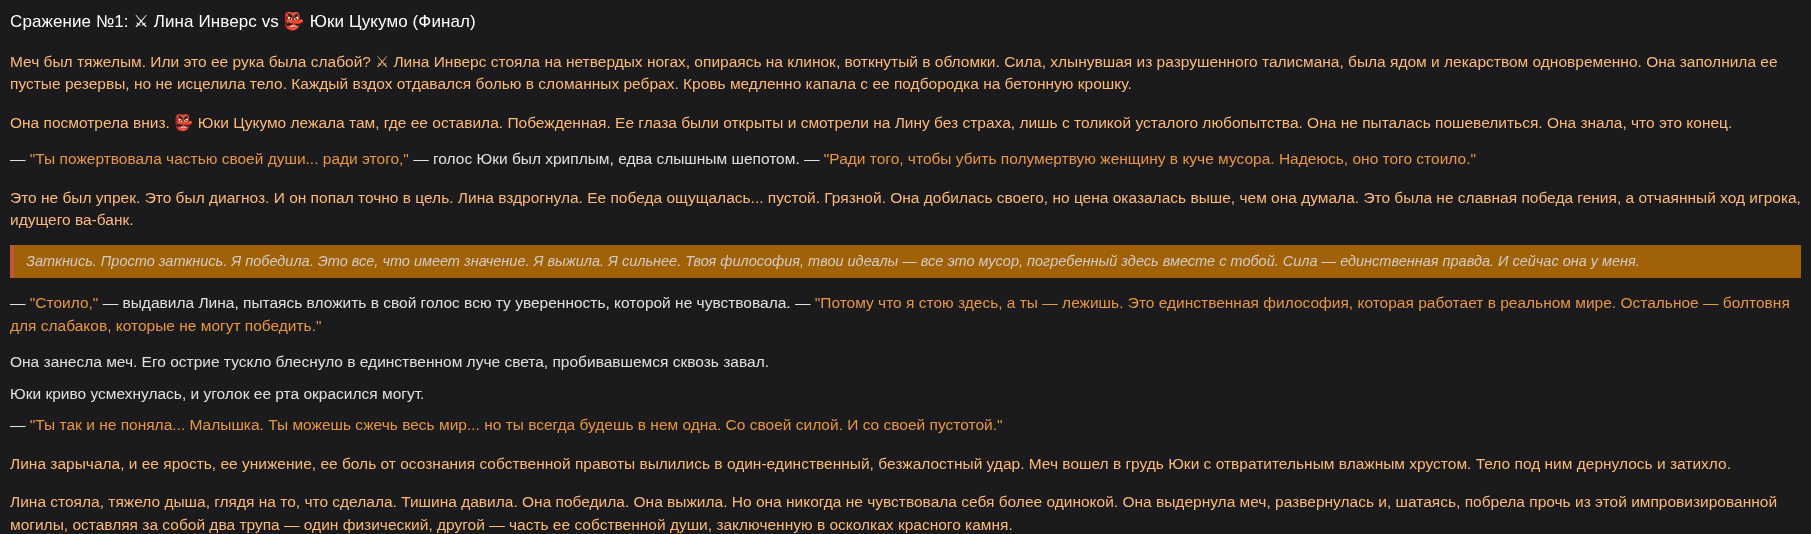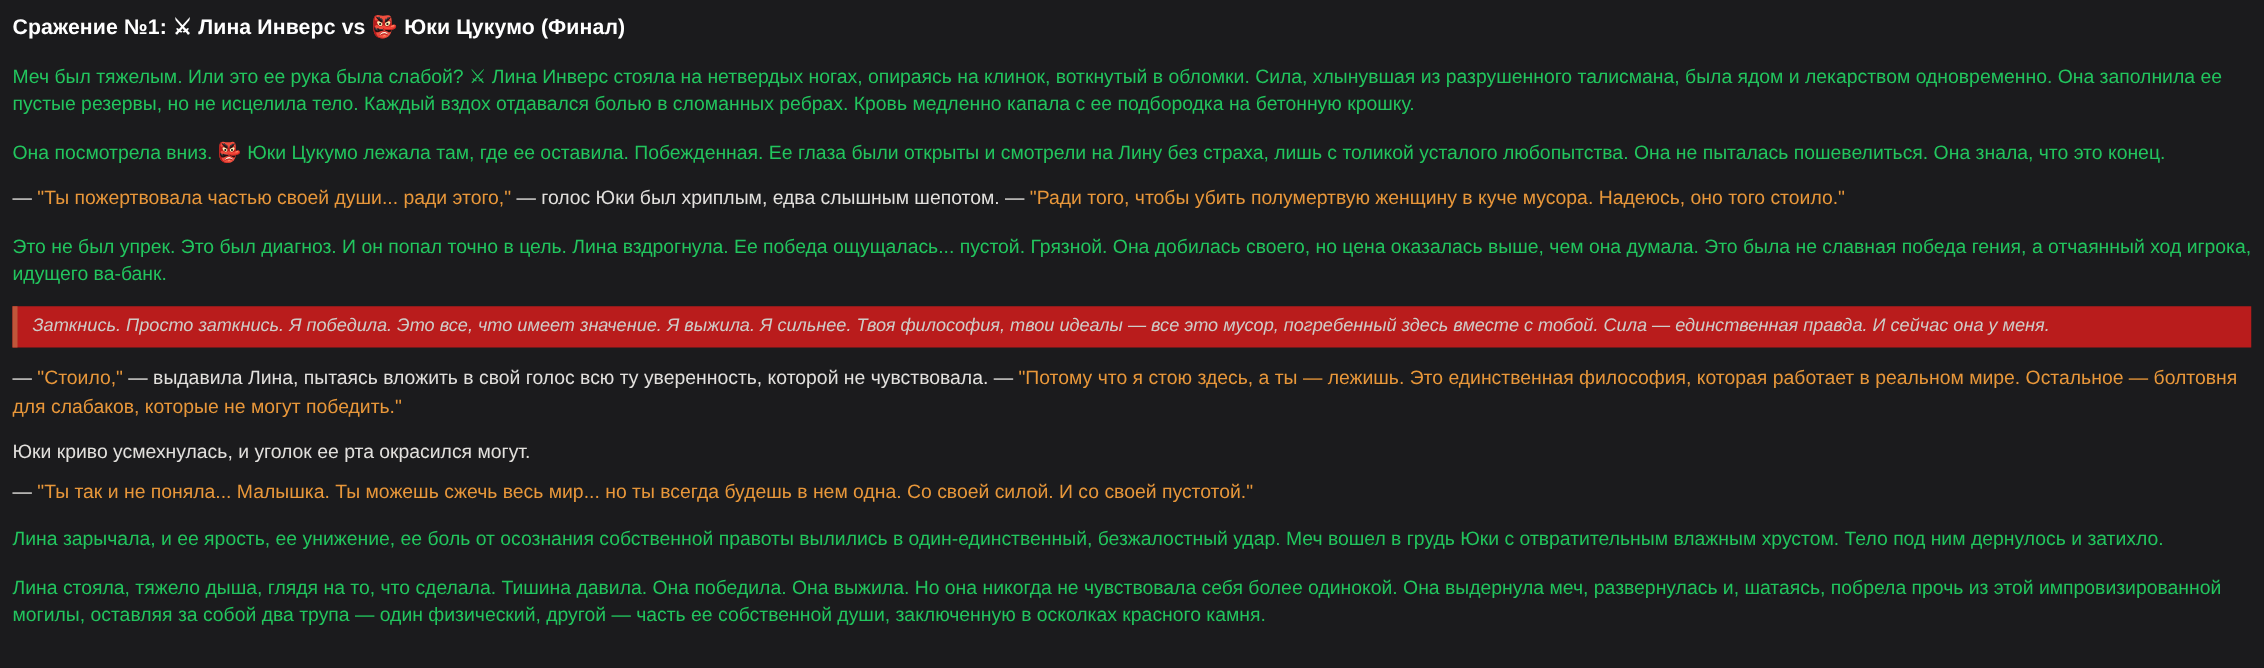--- a/index.html
+++ b/index.html
@@ -15,28 +15,28 @@
     font-size: 15.5px;
     line-height: 1.45;
   }
   .page {
     width: 1811px;
     box-sizing: border-box;
     padding: 6px 10px 10px 10px;
   }
   .title {
     font-size: 17px;
-    font-weight: bold;
+    font-weight: normal;
     color: #ffffff;
     margin: 4px 0 14px 0;
     letter-spacing: 0.1px;
   }
   p.para {
     margin: 16px 0 14px 0;
-    color: #22c55e;
+    color: #fdba74;
   }
   p.tight {
     margin: 0 0 9px 0;
     color: #e2e0dd;
   }
   .dialogue {
     color: #e2e0dd;
   }
   .quote-orange {
     color: #e8973a;
@@ -46,21 +46,21 @@
   }
   .speaker {
     text-align: center;
     font-weight: bold;
     font-size: 13.5px;
     color: #d7d4d0;
     margin: 6px 0 4px 0;
   }
   .blockquote {
     border-left: 4px solid #c0563a;
-    background: #b91c1c;
+    background: #a16207;
     margin: 0 0 14px 0;
     padding: 6px 10px 6px 12px;
     font-style: italic;
     font-size: 14.5px;
     color: #cfccc7;
   }
 </style>
 </head>
 <body>
 
@@ -78,20 +78,21 @@
 
   <p class="para">Это не был упрек. Это был диагноз. И он попал точно в цель. Лина вздрогнула. Ее победа ощущалась... пустой. Грязной. Она добилась своего, но цена оказалась выше, чем она думала. Это была не славная победа гения, а отчаянный ход игрока, идущего ва-банк.</p>
 
 
   <div class="blockquote">Заткнись. Просто заткнись. Я победила. Это все, что имеет значение. Я выжила. Я сильнее. Твоя философия, твои идеалы — все это мусор, погребенный здесь вместе с тобой. Сила — единственная правда. И сейчас она у меня.</div>
 
   <p class="quote-line">
     <span class="dialogue">— </span><span class="quote-orange">"Стоило,"</span><span class="dialogue"> — выдавила Лина, пытаясь вложить в свой голос всю ту уверенность, которой не чувствовала. — </span><span class="quote-orange">"Потому что я стою здесь, а ты — лежишь. Это единственная философия, которая работает в реальном мире. Остальное — болтовня для слабаков, которые не могут победить."</span>
   </p>
 
+  <p class="tight">Она занесла меч. Его острие тускло блеснуло в единственном луче света, пробивавшемся сквозь завал.</p>
 
   <p class="tight">Юки криво усмехнулась, и уголок ее рта окрасился могут.</p>
 
   <p class="tight">
     <span class="dialogue">— </span><span class="quote-orange">"Ты так и не поняла... Малышка. Ты можешь сжечь весь мир... но ты всегда будешь в нем одна. Со своей силой. И со своей пустотой."</span>
   </p>
 
 
   <p class="para">Лина зарычала, и ее ярость, ее унижение, ее боль от осознания собственной правоты вылились в один-единственный, безжалостный удар. Меч вошел в грудь Юки с отвратительным влажным хрустом. Тело под ним дернулось и затихло.</p>
 

